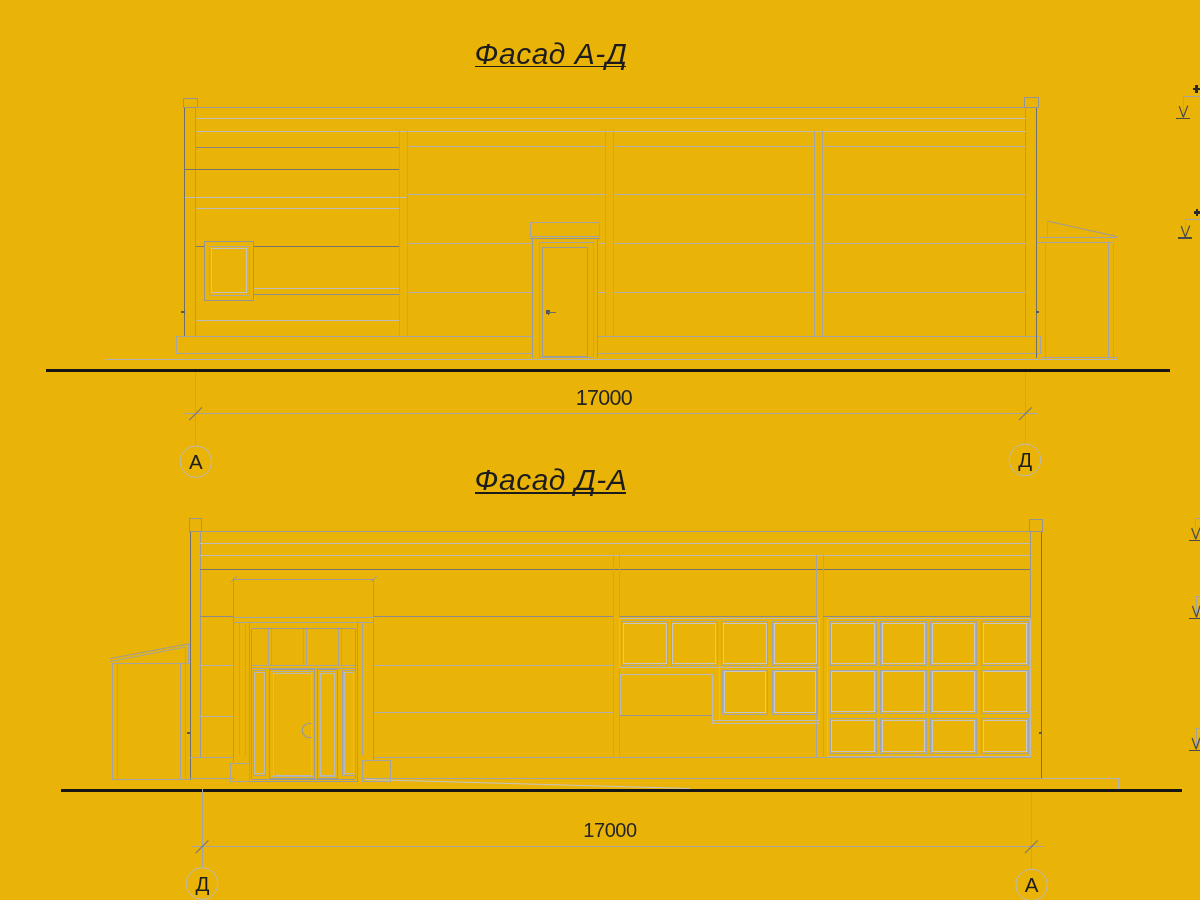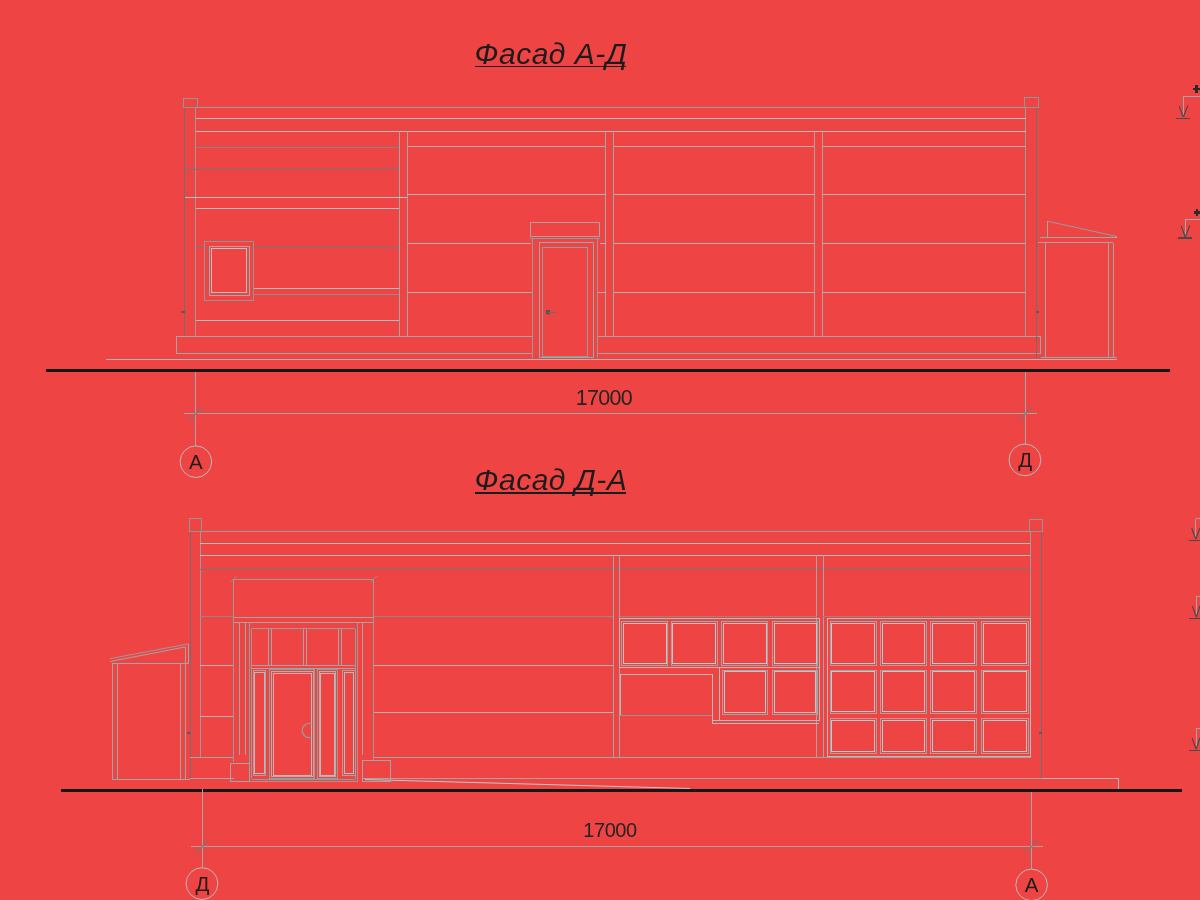--- a/index.html
+++ b/index.html
@@ -1,16 +1,16 @@
 <!DOCTYPE html>
 <html><head>
 <meta charset="utf-8">
 <style>
   html,body{margin:0;padding:0;background:#ffffff;}
-  .sheet{position:relative;width:1200px;height:900px;background:#ef4444;overflow:hidden;
+  .sheet{position:relative;width:1200px;height:900px;background:#eab308;overflow:hidden;
          font-family:"Liberation Sans", sans-serif;}
   svg{position:absolute;left:0;top:0;}
   text{font-family:"Liberation Sans", sans-serif;}
 </style>
 </head>
 <body>
 <div class="sheet">
 <svg width="1200" height="900" viewBox="0 0 1200 900" fill="none" shape-rendering="crispEdges">
 
 <g>

